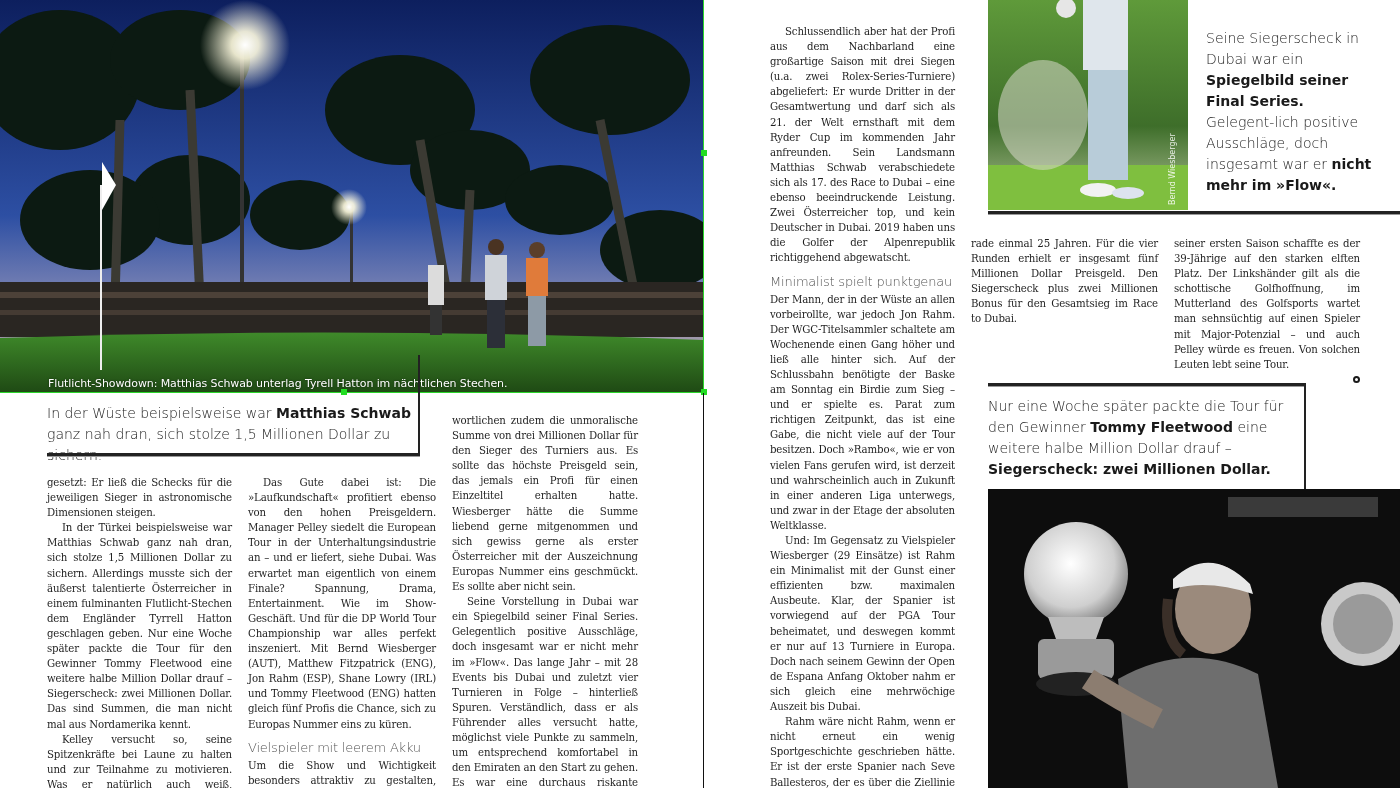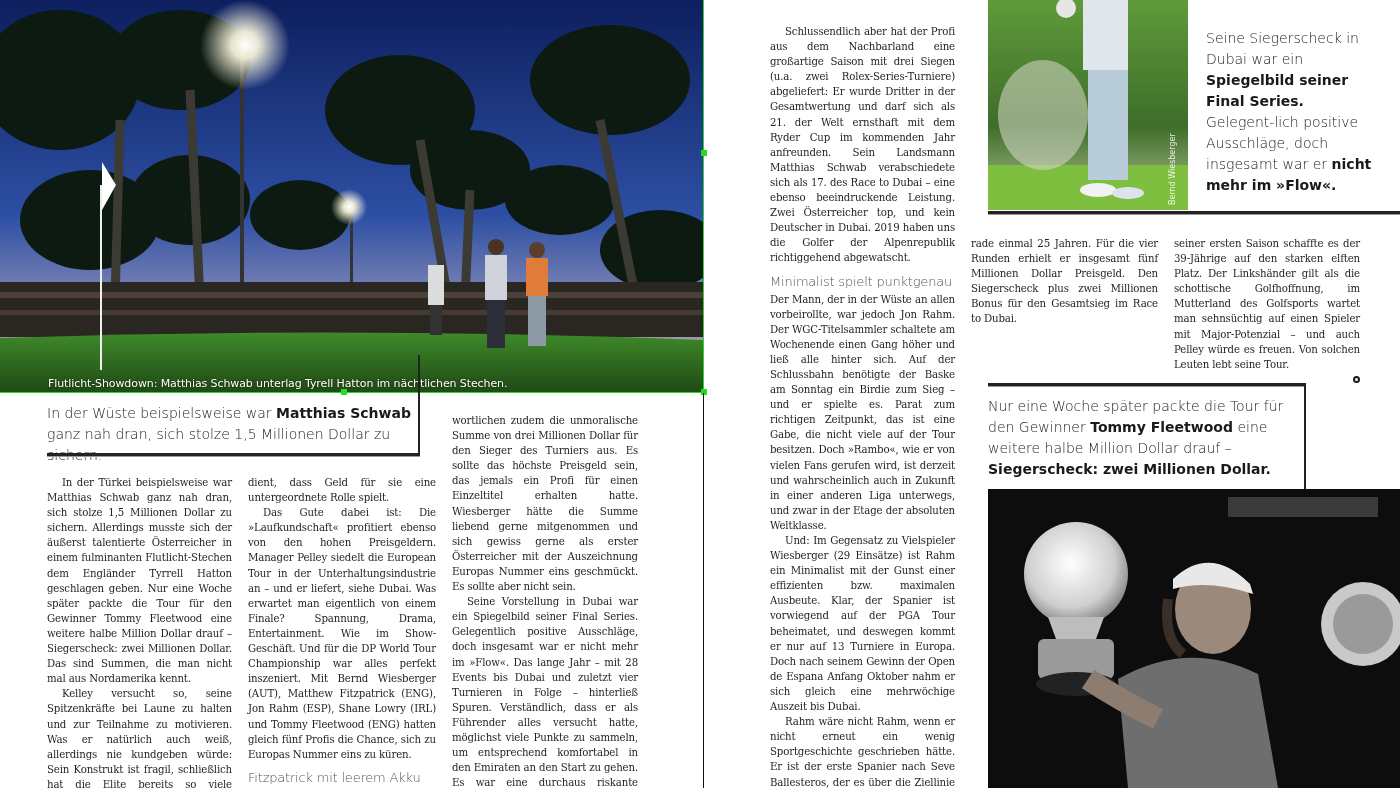--- a/index.html
+++ b/index.html
@@ -152,28 +152,28 @@
 
 <div id="pull-1" class="pull">
   <span>In der Wüste beispielsweise war </span><b>Matthias Schwab</b><span> ganz nah dran, sich stolze 1,5 Millionen Dollar zu sichern.</span>
 </div>
 <div class="rule-v" style="left:418px; top:355px; height:100px;"></div>
 <div class="rule-h" style="left:47px; top:453px; width:373px;"></div>
 
 <div class="gutter-line"></div>
 
 <div id="col-1" class="col">
+  <p>gesetzt: Er ließ die Schecks für die jeweiligen Sieger in astronomische Dimensionen steigen.</p>
   <p class="ind">In der Türkei beispielsweise war Matthias Schwab ganz nah dran, sich stolze 1,5 Millionen Dollar zu sichern. Allerdings musste sich der äußerst talentierte Österreicher in einem fulminanten Flutlicht-Stechen dem Engländer Tyrrell Hatton geschlagen geben. Nur eine Woche später packte die Tour für den Gewinner Tommy Fleetwood eine weitere halbe Million Dollar drauf – Siegerscheck: zwei Millionen Dollar. Das sind Summen, die man nicht mal aus Nordamerika kennt.</p>
   <p class="ind">Kelley versucht so, seine Spitzenkräfte bei Laune zu halten und zur Teilnahme zu motivieren. Was er natürlich auch weiß, allerdings nie kundgeben würde: Sein Konstrukt ist fragil, schließlich hat die Elite bereits so viele Millionen ver-</p>
 </div>
 
 <div id="col-2" class="col">
-  <p>dient, dass Geld für sie eine untergeordnete Rolle spielt.</p>
   <p class="ind">Das Gute dabei ist: Die »Laufkundschaft« profitiert ebenso von den hohen Preisgeldern. Manager Pelley siedelt die European Tour in der Unterhaltungsindustrie an – und er liefert, siehe Dubai. Was erwartet man eigentlich von einem Finale? Spannung, Drama, Entertainment. Wie im Show-Geschäft. Und für die DP World Tour Championship war alles perfekt inszeniert. Mit Bernd Wiesberger (AUT), Matthew Fitzpatrick (ENG), Jon Rahm (ESP), Shane Lowry (IRL) und Tommy Fleetwood (ENG) hatten gleich fünf Profis die Chance, sich zu Europas Nummer eins zu küren.</p>
-  <h3>Fitzpatrick mit leerem Akku</h3>
+  <h3>Vielspieler mit leerem Akku</h3>
   <p>Um die Show und Wichtigkeit besonders attraktiv zu gestalten, lobten die Verant-</p>
 </div>
 
 <div id="col-3" class="col">
   <p>wortlichen zudem die unmoralische Summe von drei Millionen Dollar für den Sieger des Turniers aus. Es sollte das höchste Preisgeld sein, das jemals ein Profi für einen Einzeltitel erhalten hatte. Wiesberger hätte die Summe liebend gerne mitgenommen und sich gewiss gerne als erster Österreicher mit der Auszeichnung Europas Nummer eins geschmückt. Es sollte aber nicht sein.</p>
   <p class="ind">Seine Vorstellung in Dubai war ein Spiegelbild seiner Final Series. Gelegentlich positive Ausschläge, doch insgesamt war er nicht mehr im »Flow«. Das lange Jahr – mit 28 Events bis Dubai und zuletzt vier Turnieren in Folge – hinterließ Spuren. Verständlich, dass er als Führender alles versucht hatte, möglichst viele Punkte zu sammeln, um entsprechend komfortabel in den Emiraten an den Start zu gehen. Es war eine durchaus riskante Strategie, schließlich musste der 34-Jährige damit rechnen, dass sein Körper das Reisepensum China Türkei Südafrika – VAE so gar nicht gut findet. Und ausge-</p>
 </div>
 
 <div id="col-4" class="col">
   <p class="ind">Schlussendlich aber hat der Profi aus dem Nachbarland eine großartige Saison mit drei Siegen (u.a. zwei Rolex-Series-Turniere) abgeliefert: Er wurde Dritter in der Gesamtwertung und darf sich als 21. der Welt ernsthaft mit dem Ryder Cup im kommenden Jahr anfreunden. Sein Landsmann Matthias Schwab verabschiedete sich als 17. des Race to Dubai – eine ebenso beeindruckende Leistung. Zwei Österreicher top, und kein Deutscher in Dubai. 2019 haben uns die Golfer der Alpenrepublik richtiggehend abgewatscht.</p>

